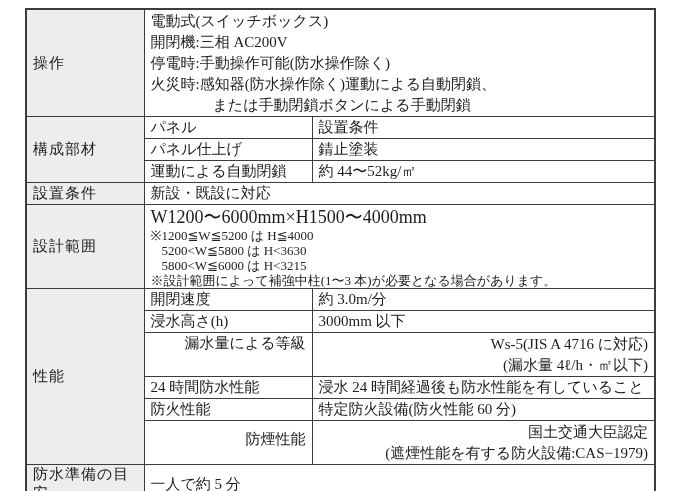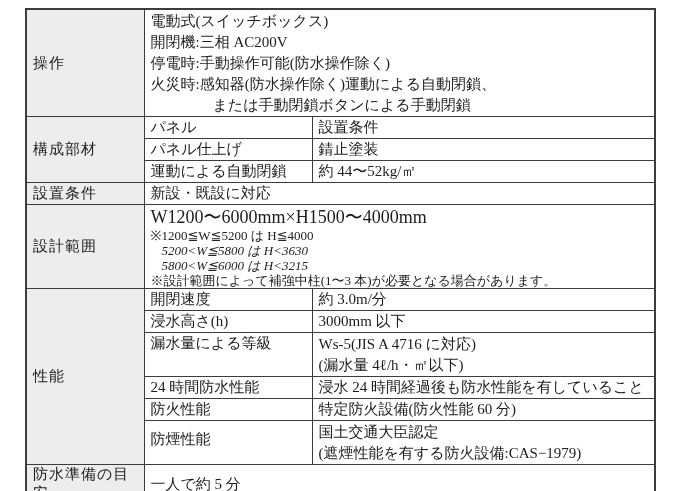--- a/index.html
+++ b/index.html
@@ -38,25 +38,25 @@
   }
   td.multi {
     vertical-align: top;
     padding-top: 1px;
     margin-left: 16px;
   }
   .line { line-height: 21px; white-space: nowrap; }
   .line.indent { padding-left: 62px; }
   .dim-main { font-size: 18px; line-height: 22px; white-space: nowrap; }
   .note { font-size: 13px; line-height: 15px; white-space: nowrap; color: #222; }
-  .note.note-indent { padding-left: 11px; font-style: italic; }
+  .note.note-indent { padding-left: 11px; }
   .vline { line-height: 21px; white-space: nowrap; }
   tr.h105 { height: 105px; }
   tr.h22  { height: 22px; }
-  tr.h44  { height: 44px; }
+  tr.h44  { height: 44px; text-align: right; }
   tr.h82  { height: 82px; }
 </style>
 </head>
 <body>
 
 <table class="spec-table">
   <colgroup>
     <col class="col-head">
     <col class="col-name">
     <col class="col-value">

